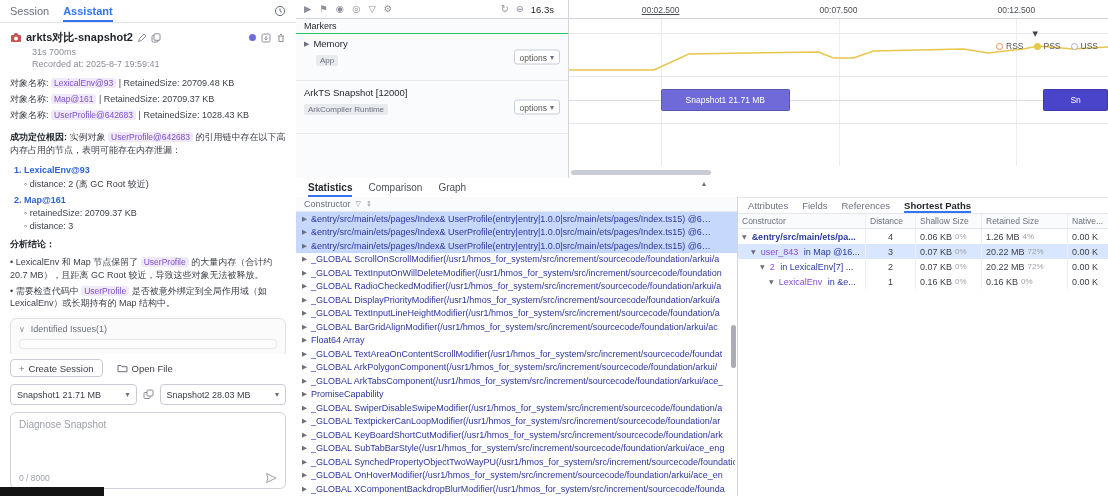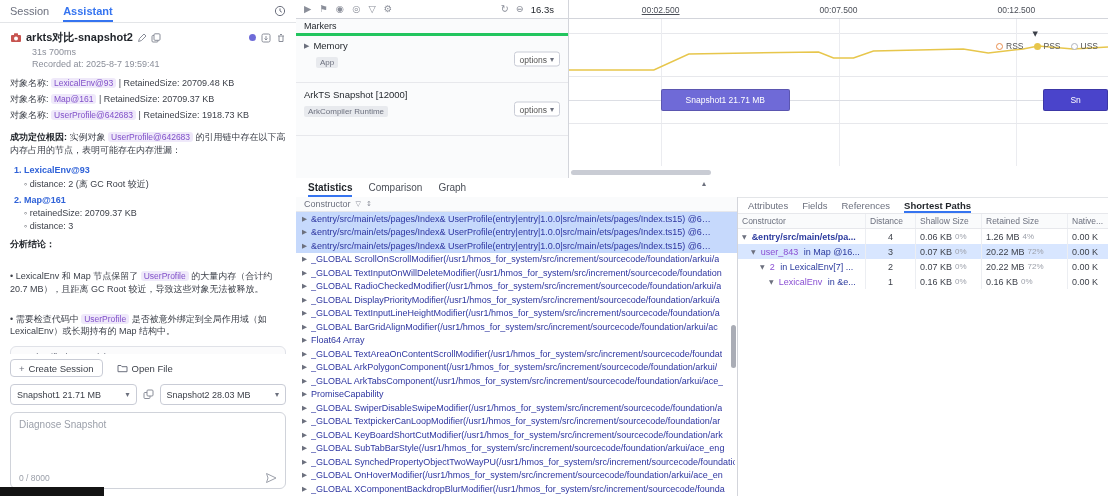--- a/index.html
+++ b/index.html
@@ -25,21 +25,21 @@
   .obj-lines{padding:8px 10px 0;font-size:9px;color:#3b3f48}
   .obj-line{margin-bottom:3px;white-space:nowrap;overflow:hidden}
   .chip{background:#efe9fa;color:#8150c9;border-radius:3px;padding:0 3px;font-size:8.5px}
   .root-cause{margin:0;padding:6px 10px 0;font-size:9px;line-height:1.45;color:#3b3f48}
   .root-cause b{color:#1f2329}
   .findings{padding:4px 14px 0;font-size:9px}
   .finding-name{color:#2f62d8;font-weight:bold;margin-top:4px}
   .finding-sub{color:#3b3f48;padding-left:10px;margin-top:3px}
   .ana-title{padding:7px 10px 0;font-weight:bold;font-size:9px;color:#1f2329}
   .analysis{padding:2px 10px 0;font-size:9px;line-height:1.4;color:#3b3f48}
-  .ana-item{margin-top:17px}
+  .ana-item{margin-top:3px}
   .issues{margin:8px 10px 0;border:1px solid #e0e2e8;border-radius:6px;background:#fbfbfc}
   .issues-head{display:flex;gap:6px;align-items:center;padding:5px 8px;color:#6c707e;font-size:9px}
   .chev{font-size:8px;color:#8a8e99}
   .issues-item{display:flex;gap:6px;align-items:center;margin:0 8px 7px;padding:4px 6px;background:#fff;border:1px solid #e7e8ec;border-radius:4px;font-size:9px;color:#3b3f48}
   .left-bottom{flex:0 0 auto;padding:5px 10px 7px;background:#fff}
   .btn-row{display:flex;gap:12px;align-items:center;margin-bottom:7px}
   .btn{display:flex;gap:4px;align-items:center;border:1px solid #c9ccd6;background:#fff;border-radius:4px;height:18px;padding:0 8px;font-size:9.5px;color:#3b3f48;font-family:inherit}
   .btn .plus{color:#6c707e}
   .btn.ghost{border:none;padding:0 2px;background:transparent}
   .sel-row{display:flex;gap:6px;align-items:center;margin-bottom:7px}
@@ -51,21 +51,21 @@
   .prompt-foot{position:absolute;left:8px;right:8px;bottom:4px;display:flex;justify-content:space-between;align-items:center}
   .counter{color:#9ca0aa;font-size:8.5px}
   .send{display:flex}
 
   
   .timeline{position:absolute;left:296px;top:0;right:0;height:178px;border-bottom:1px solid #c9ccd6;background:#fff}
   .tl-left{position:absolute;left:0;top:0;width:272px;height:100%;border-right:1px solid #d3d5db;background:#fafbfc}
   .tl-toolbar{height:18px;border-bottom:1px solid #d3d5db;display:flex;align-items:center;gap:8px;padding:0 8px;background:#fff}
   .tb-right{margin-left:auto;display:flex;gap:7px;align-items:center;padding-right:6px}
   .tl-time{color:#1f2329;font-size:9.5px}
-  .hdr-markers{height:14px;border-bottom:3px solid #22c55e;font-size:9px;color:#1f2329;display:flex;align-items:center;padding:0 8px}
+  .hdr-markers{height:14px;border-bottom:1px solid #22c55e;font-size:9px;color:#1f2329;display:flex;align-items:center;padding:0 8px}
   .hdr-memory{position:relative;height:42px;border-bottom:1px solid #e7e8ec;padding:4px 8px 0}
   .hdr-arkts{position:relative;height:46px;border-bottom:1px solid #e7e8ec;padding:6px 8px 0}
   .hdr-line1{display:flex;gap:4px;align-items:center}
   .arr{color:#6c707e;font-size:7px;font-family:"DejaVu Sans",sans-serif}
   .hdr-name{font-size:9.5px;color:#1f2329}
   .tagchip{display:inline-block;margin:4px 0 0 12px;background:#e8eaee;border-radius:2px;padding:1px 4px;font-size:8px;color:#6c707e}
   .options-btn{position:absolute;right:8px;top:50%;transform:translateY(-50%);display:flex;gap:3px;align-items:center;height:15px;border:1px solid #c9ccd6;border-radius:3px;background:#fff;padding:0 5px;font-size:8.5px;color:#555;font-family:inherit}
   .tl-chart{position:absolute;left:273px;top:0;right:0;height:100%}
   .ruler{position:relative;height:18px;border-bottom:1px solid #d3d5db;background:#fff}
   .ruler-label{position:absolute;bottom:3px;transform:translateX(-50%);font-size:8.5px;color:#4b4f58;white-space:nowrap}
@@ -181,21 +181,21 @@
             </span>
           </span>
         </div>
         <div class="sc-sub">31s 700ms</div>
         <div class="sc-sub">Recorded at: 2025-8-7 19:59:41</div>
       </div>
 
       <div class="obj-lines">
           <div class="obj-line"><span>对象名称: </span><span class="chip">LexicalEnv@93</span><span> | RetainedSize: 20709.48 KB</span></div>
           <div class="obj-line"><span>对象名称: </span><span class="chip">Map@161</span><span> | RetainedSize: 20709.37 KB</span></div>
-          <div class="obj-line"><span>对象名称: </span><span class="chip">UserProfile@642683</span><span> | RetainedSize: 1918.73 KB</span></div>
+          <div class="obj-line"><span>对象名称: </span><span class="chip">UserProfile@642683</span><span> | RetainedSize: 1028.43 KB</span></div>
         </div>
 
       <p class="root-cause">
         <b>成功定位根因:</b>
         <span>实例对象</span>
         <span class="chip">UserProfile@642683</span>
         <span>的引用链中存在以下高内存占用的节点，表明可能存在内存泄漏：</span>
       </p>
 
       <div class="findings">

